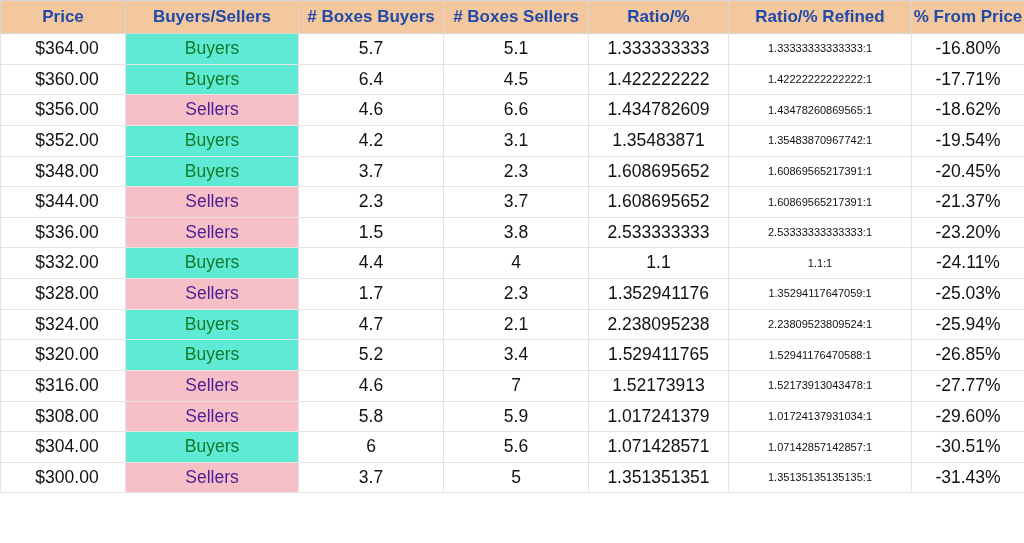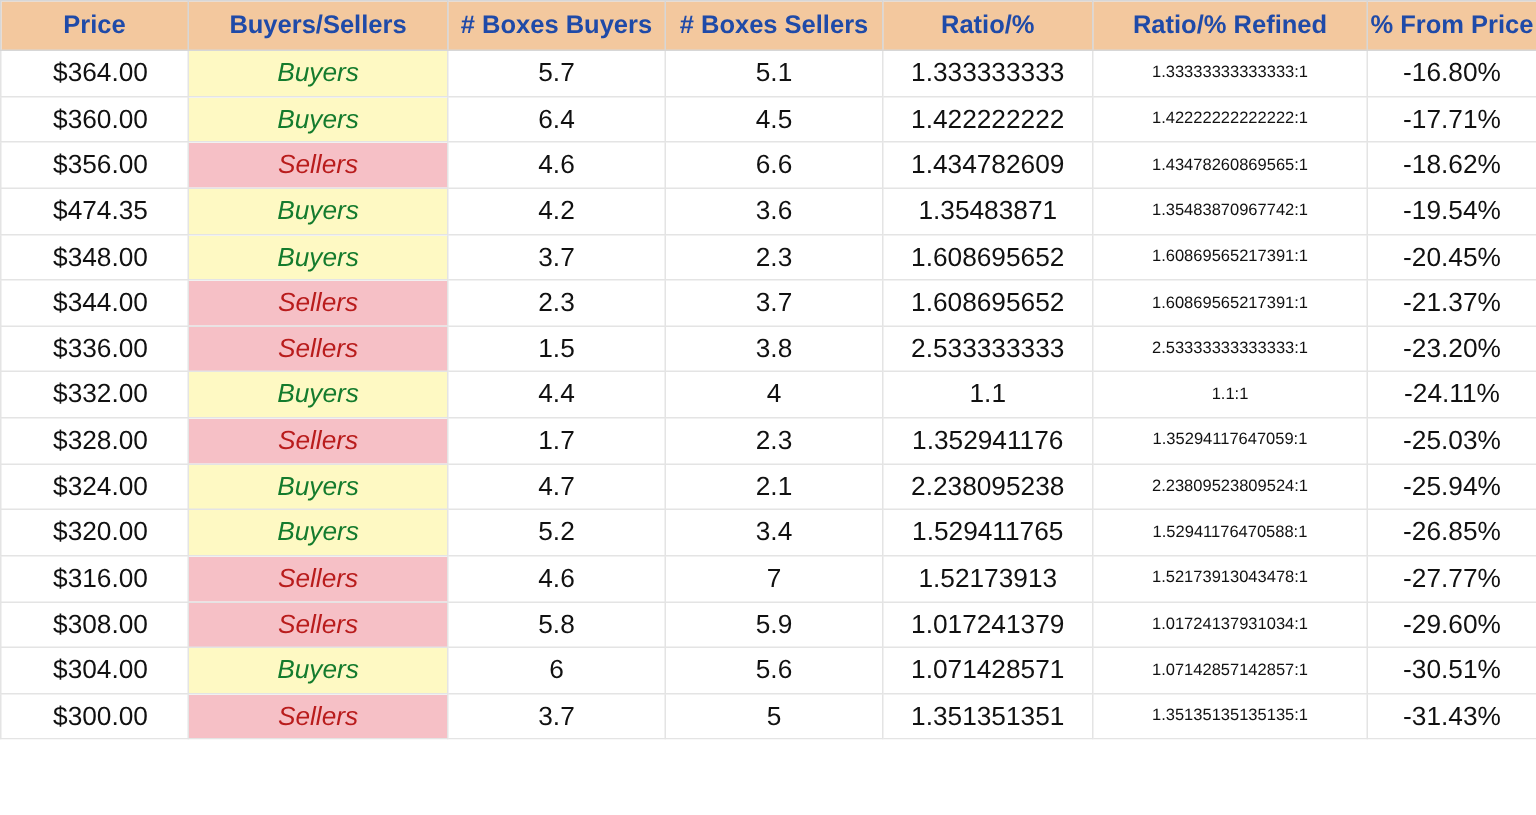--- a/index.html
+++ b/index.html
@@ -45,28 +45,26 @@
   }
   td.price {
     text-align: center;
     padding-left: 14px;
     margin-top: 32px;
   }
   td.bs {
     font-weight: 400;
   }
   td.bs.buyers {
-    background: #fef9c3;
+    background: #5eead4;
     color: #147b2d;
-    font-style: italic;
   }
   td.bs.sellers {
     background: #f6c0c6;
-    color: #b91c1c;
-    font-style: italic;
+    color: #4c1d95;
   }
   td.refined { font-size: 11px; }
 </style>
 </head>
 <body>
 
 <table class="table">
   <colgroup>
     <col class="c-price">
       <col class="c-bs">
@@ -109,24 +107,24 @@
       <tr>
         <td class="price">$356.00</td>
         <td class="bs sellers">Sellers</td>
         <td>4.6</td>
         <td>6.6</td>
         <td>1.434782609</td>
         <td class="refined">1.43478260869565:1</td>
         <td>-18.62%</td>
       </tr>
       <tr>
-        <td class="price">$474.35</td>
+        <td class="price">$352.00</td>
         <td class="bs buyers">Buyers</td>
         <td>4.2</td>
-        <td>3.6</td>
+        <td>3.1</td>
         <td>1.35483871</td>
         <td class="refined">1.35483870967742:1</td>
         <td>-19.54%</td>
       </tr>
       <tr>
         <td class="price">$348.00</td>
         <td class="bs buyers">Buyers</td>
         <td>3.7</td>
         <td>2.3</td>
         <td>1.608695652</td>

